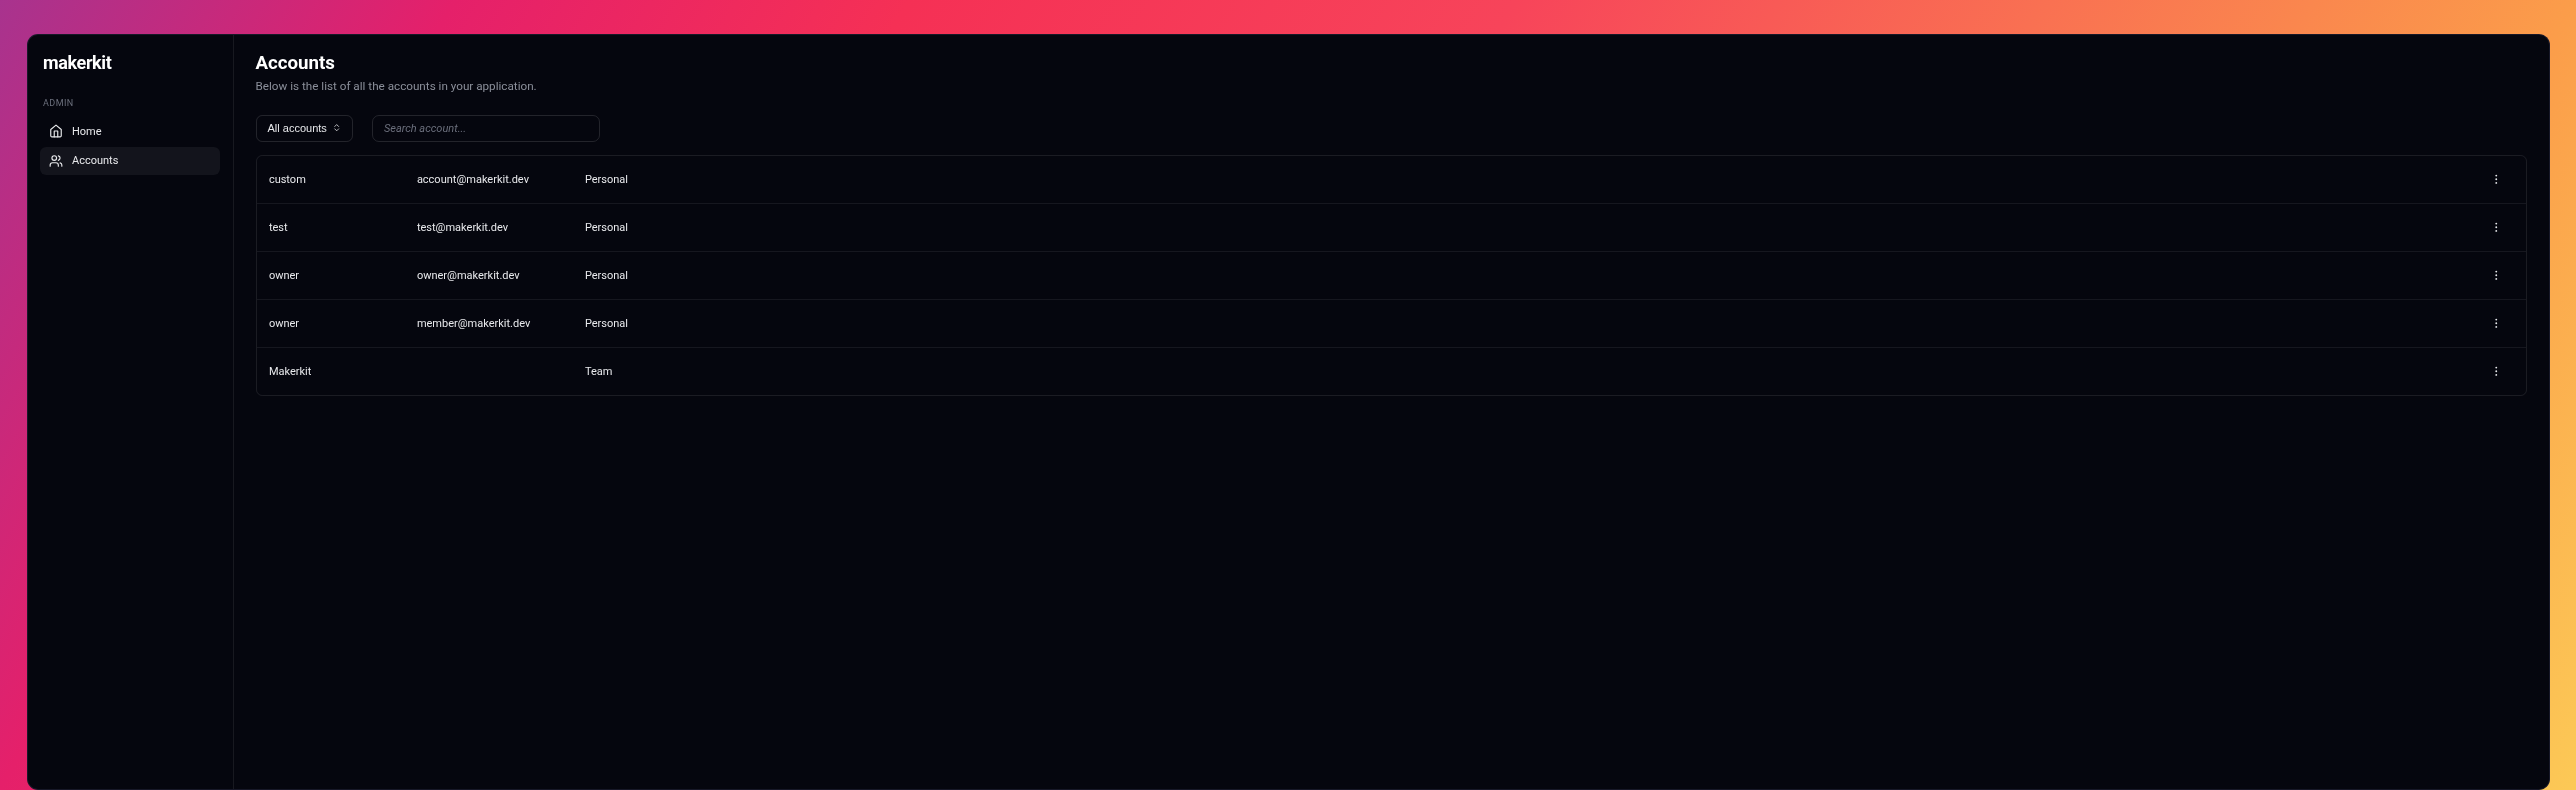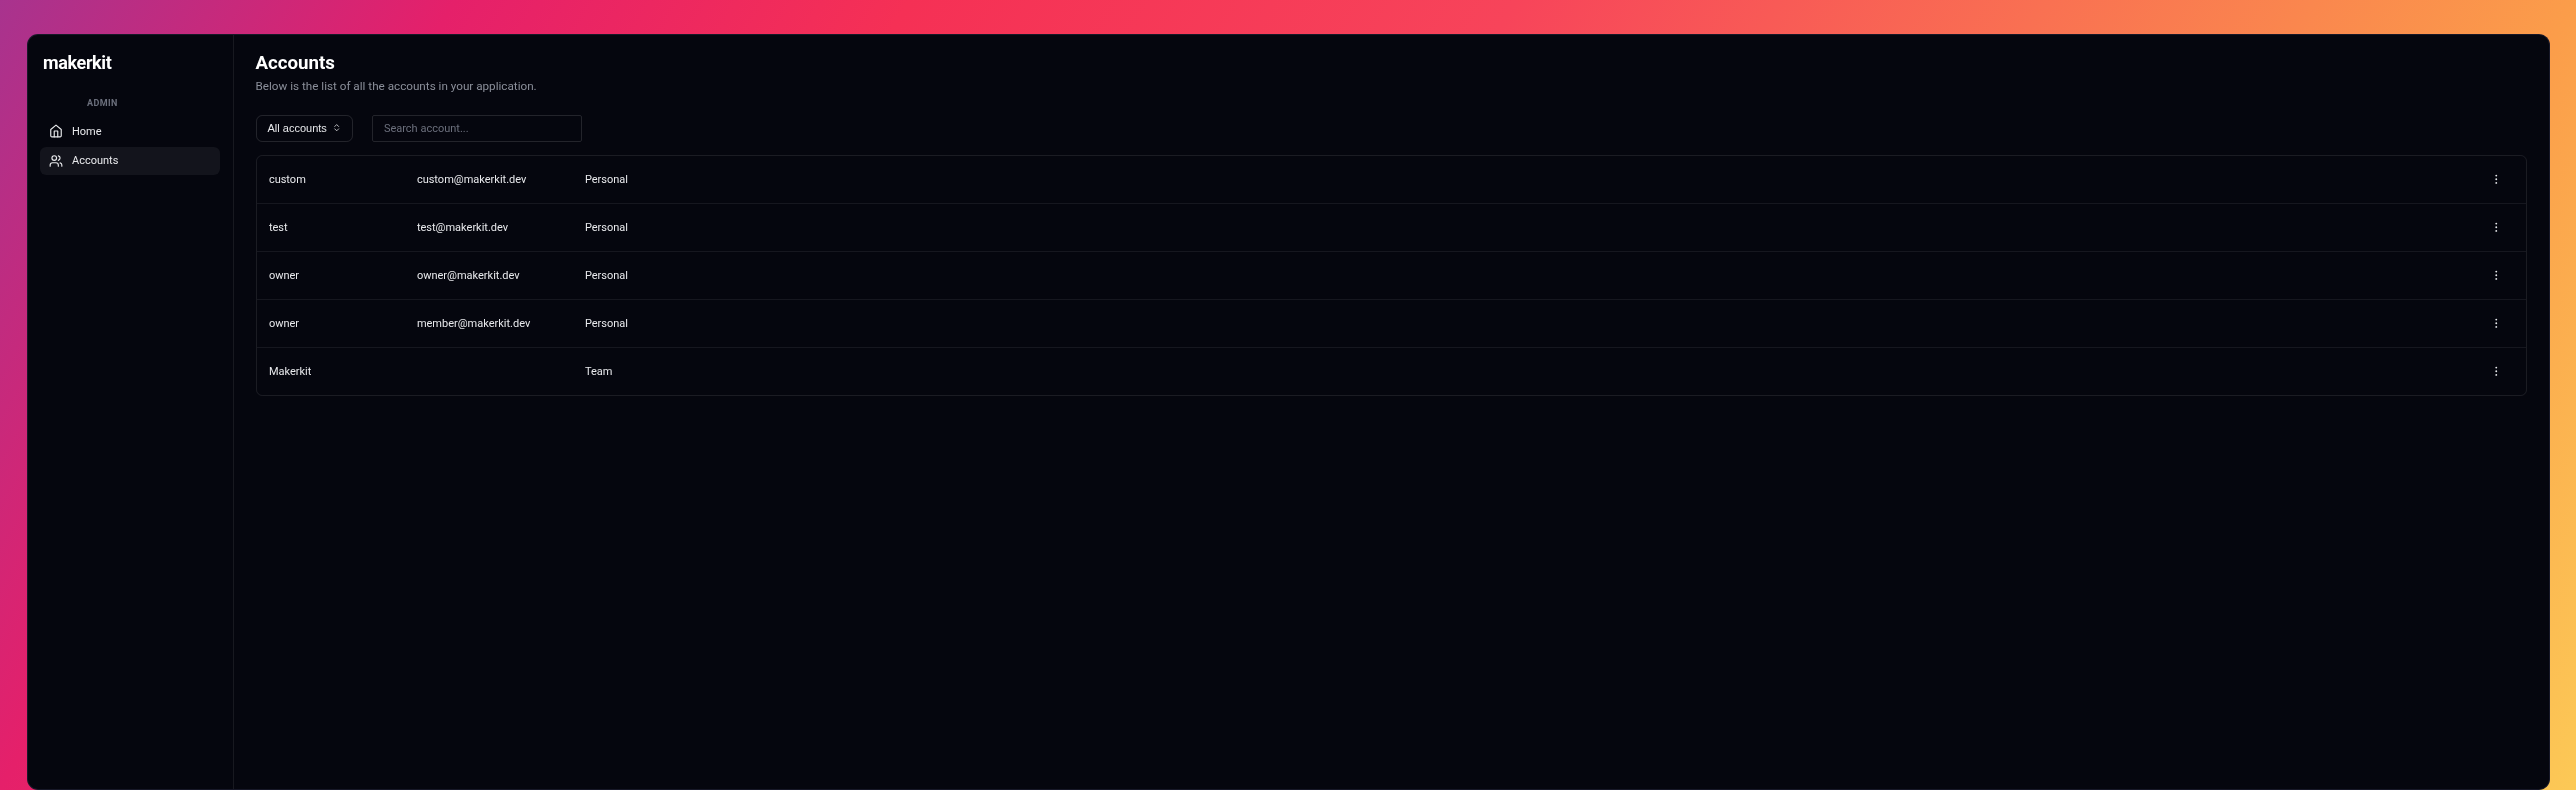--- a/index.html
+++ b/index.html
@@ -36,24 +36,23 @@
       color: #ffffff;
       font-size: 18px;
       font-weight: 700;
       letter-spacing: -0.4px;
       padding: 0 3.1px 18.7px 3.1px;
     }
     
     .section-label {
       color: #6b6f7c;
       font-size: 9px;
-      font-weight: 700;
+      font-weight: 400;
       letter-spacing: 0.4px;
       padding: 6.2px 3.1px 9.4px 3.1px;
-      margin-left: 44px;
     }
     
     .nav-item {
       display: flex;
       align-items: center;
       gap: 8.6px;
       padding: 7px 9.4px;
       border-radius: 6.2px;
       color: #e8e9ec;
       font-size: 11px;
@@ -108,27 +107,28 @@
       border-radius: 6.2px;
       color: #e8e9ec;
       font-size: 11px;
       cursor: pointer;
       background: transparent;
     }
     
     .search-input {
       padding: 6.2px 11px;
       border: 0.8px solid rgba(255, 255, 255, 0.12);
-      border-radius: 2px;
+      border-radius: 7px;
       background: transparent;
       color: #e8e9ec;
       font-size: 11px;
-      width: 210px;
+      width: 228px;
       outline: none;
       font-family: inherit;
+      font-style: italic;
     }
     
     .search-input::placeholder {
       color: #6b6f7c;
     }
     
     .data-table {
       width: 100%;
       border: 0.8px solid rgba(255, 255, 255, 0.09);
       border-radius: 6.2px;
@@ -233,21 +233,21 @@
       </button>
 
       <input type="text" class="search-input" placeholder="Search account..." style="">
     </div>
 
     <div class="data-table">
 
       <div id="table-body">
           <div class="table-row">
             <div class="table-cell">custom</div>
-            <div class="table-cell">custom@makerkit.dev</div>
+            <div class="table-cell">account@makerkit.dev</div>
             <div class="table-cell">Personal</div>
             <div class="table-cell"></div>
             <div class="table-cell"></div>
             <div class="table-cell actions-cell">
               <div class="actions-button">
                 <svg width="12.5" height="12.5" viewBox="0 0 24 24" fill="currentColor">
                   <circle cx="12" cy="5" r="1.8"></circle>
                   <circle cx="12" cy="12" r="1.8"></circle>
                   <circle cx="12" cy="19" r="1.8"></circle>
                 </svg>

